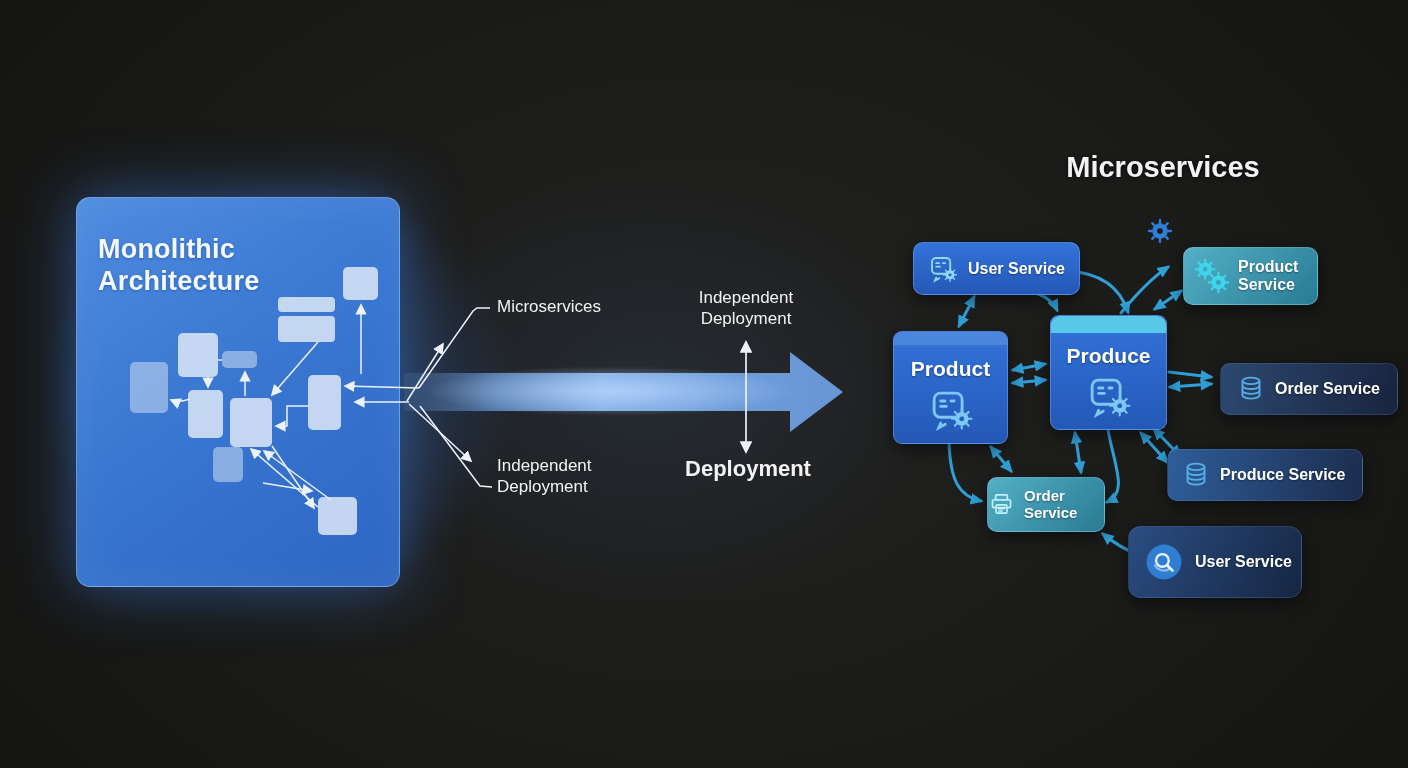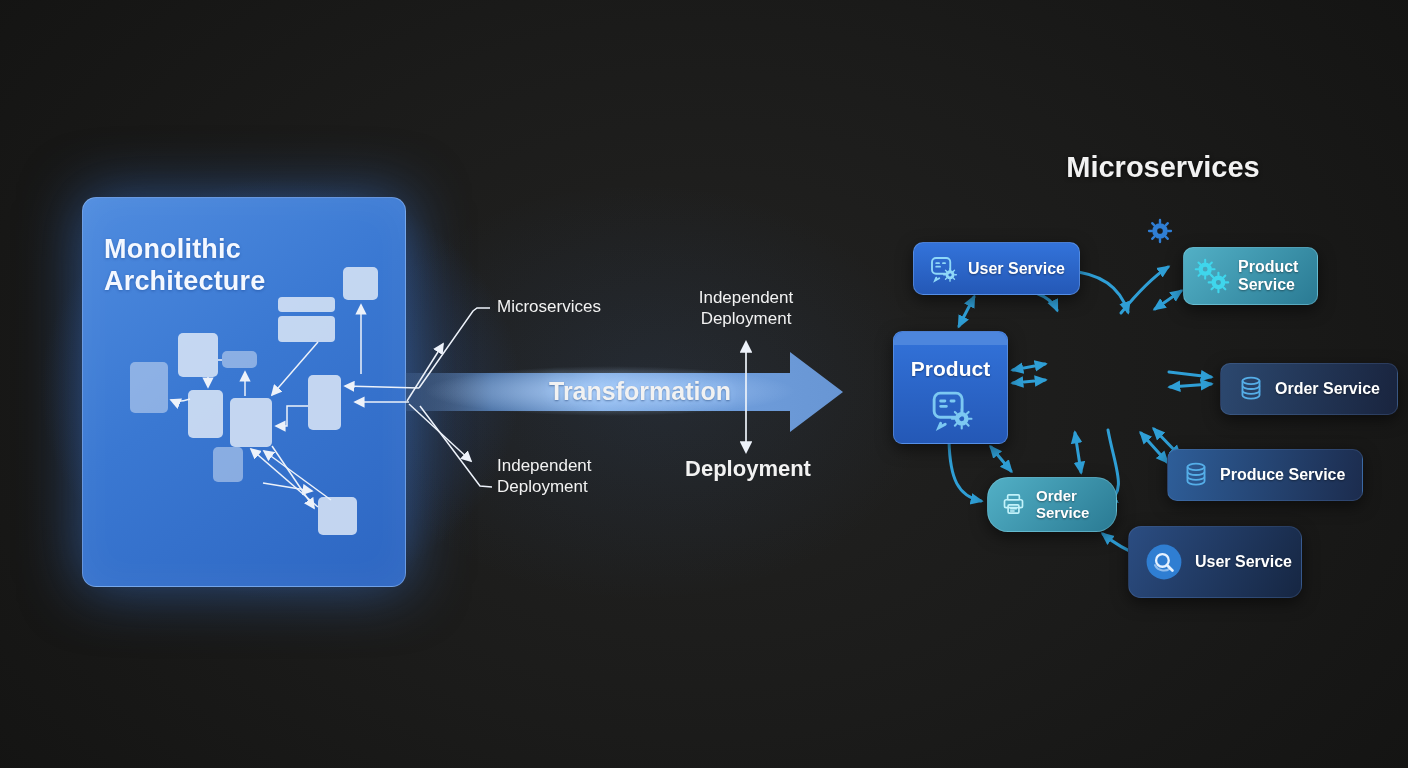--- a/index.html
+++ b/index.html
@@ -7,21 +7,21 @@
        font-family:"Liberation Sans",sans-serif;color:#fff;}
   .stage{position:absolute;inset:0;
     background:
       radial-gradient(420px 300px at 640px 392px, rgba(70,130,220,0.10), transparent 70%),
       radial-gradient(900px 650px at 700px 380px, #222221 0%, #1b1b1a 55%, #141413 100%);
   }
   
   .mono-glow{position:absolute;left:-40px;top:120px;width:640px;height:560px;z-index:0;
     background:radial-gradient(ellipse 320px 280px at 50% 48%, rgba(66,130,226,0.38), rgba(50,100,190,0.12) 60%, transparent 75%);}
   
-  .monolith{position:absolute;left:82px;top:197px;width:322px;height:388px;border-radius:14px;z-index:1;
+  .monolith{position:absolute;left:76px;top:197px;width:322px;height:388px;border-radius:14px;z-index:1;
     background:linear-gradient(145deg,#4f8cdf 0%,#3a78d2 45%,#2d66c2 100%);
     border:1px solid rgba(170,205,250,0.45);
     box-shadow:0 0 60px rgba(60,125,225,0.55), inset 0 0 40px rgba(255,255,255,0.06);}
   .mono-title{position:absolute;left:21px;top:36px;font-size:27px;font-weight:700;line-height:1.18;
     color:#f4f8ff;white-space:pre-line;letter-spacing:0.2px;text-shadow:0 1px 3px rgba(0,40,110,0.35);}
   .mbox{position:absolute;background:rgba(221,231,247,0.85);border-radius:5px;z-index:2;}
   .mbox.dim{background:rgba(205,220,242,0.55);}
   
   svg.layer{position:absolute;left:0;top:0;z-index:3;pointer-events:none;}
   
@@ -189,21 +189,20 @@
       <path d="M1108 430 C1115 468 1128 492 1107 502" marker-end="url(#at)"></path>
       <path d="M949 441 C950 479 958 496 981 501" marker-end="url(#at)"></path>
       <path d="M991 447 1011 471" marker-start="url(#at)" marker-end="url(#at)"></path>
       <path d="M1141 556 Q1120 548 1103 534" marker-end="url(#at)"></path>
     </g>
   </svg>
 
   <div class="t lbl17" style="left:497px;top:297px;">Microservices</div>
   <div class="t lbl17 pre" style="left:497px;top:456px;">Independent
 Deployment</div>
-  <div class="t t-transform ctr" style="left:520px;top:377px;width:240px;">Transformation</div>
   <div class="t lbl17 pre ctr" style="left:668px;top:288px;width:156px;">Independent
 Deployment</div>
   <div class="t t-evolution ctr" style="left:672px;top:456px;width:152px;">Deployment</div>
 
   <div class="t title-ms ctr" style="left:1043px;top:151px;width:240px;">Microservices</div>
 
   <svg class="layer" style="left:1147px;top:218px;z-index:4;" width="26" height="26">
     <use href="#sym-gear" style="color:#2f7ed4" width="26" height="26"></use>
   </svg>
 
@@ -223,36 +222,43 @@
   </div>
 
   <div class="svc blue bigbox" style="left:893px;top:331px;width:113px;height:111px;">
     <div class="strip" style="height:13px;background:#4d86dd;"></div>
     <span class="lbl" style="margin-top:25px;">Product</span>
     <svg class="icon" width="46" height="46">
         <use href="#sym-chatgear" style="color:#7cc8f2" width="46" height="46"></use>
       </svg>
   </div>
 
+  <div class="svc blue bigbox" style="left:1050px;top:315px;width:115px;height:113px;">
+    <div class="strip" style="height:17px;background:#58c8e8;"></div>
+    <span class="lbl" style="margin-top:28px;">Produce</span>
+    <svg class="icon" width="46" height="46">
+        <use href="#sym-chatgear" style="color:#7cc8f2" width="46" height="46"></use>
+      </svg>
+  </div>
 
   <div class="svc dark" style="left:1220px;top:363px;width:160px;height:50px;padding-left:16px;">
     <svg class="icon" width="28" height="28">
         <use href="#sym-db" style="color:#55aee8" width="28" height="28"></use>
       </svg>
     <span class="lbl" style="font-size:16px;">Order Service</span>
   </div>
 
   <div class="svc pay" style="left:1167px;top:449px;width:180px;height:50px;padding-left:14px;">
     <svg class="icon" width="28" height="28">
         <use href="#sym-db" style="color:#55aee8" width="28" height="28"></use>
       </svg>
     <span class="lbl" style="font-size:16px;">Produce Service</span>
   </div>
 
-  <div class="svc teal" style="left:987px;top:477px;width:116px;height:53px;padding-left:12px;gap:9px;border-radius:21px;">
+  <div class="svc teal" style="left:987px;top:477px;width:116px;height:53px;padding-left:0;gap:9px;">
     <svg class="icon" width="27" height="27">
         <use href="#sym-printer" style="color:#c2f2fa" width="27" height="27"></use>
       </svg>
     <span class="lbl pre" style="font-size:15px;">Order
 Service</span>
   </div>
 
   <div class="svc darker" style="left:1128px;top:526px;width:156px;height:70px;padding-left:16px;border-radius:13px;gap:12px;">
     <svg class="icon" width="38" height="38">
         <use href="#sym-usersearch" width="38" height="38"></use>

